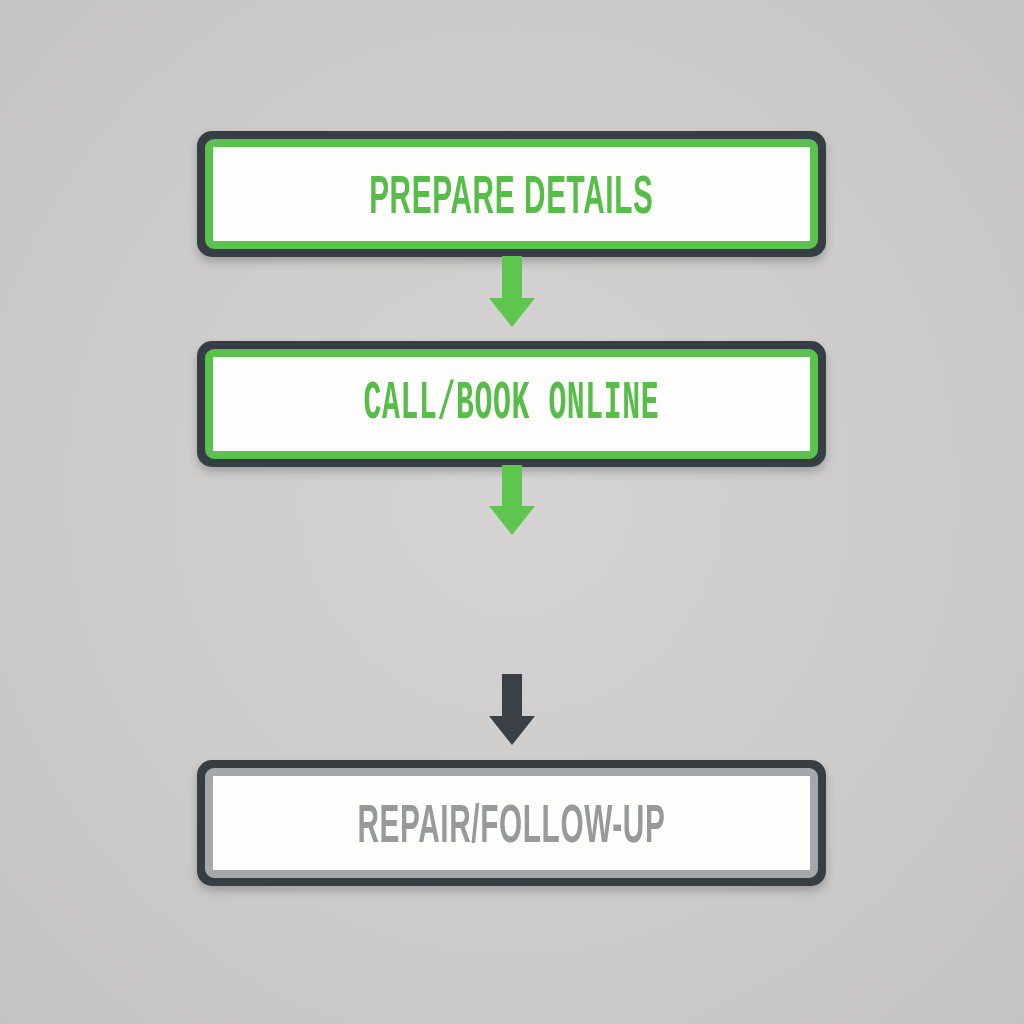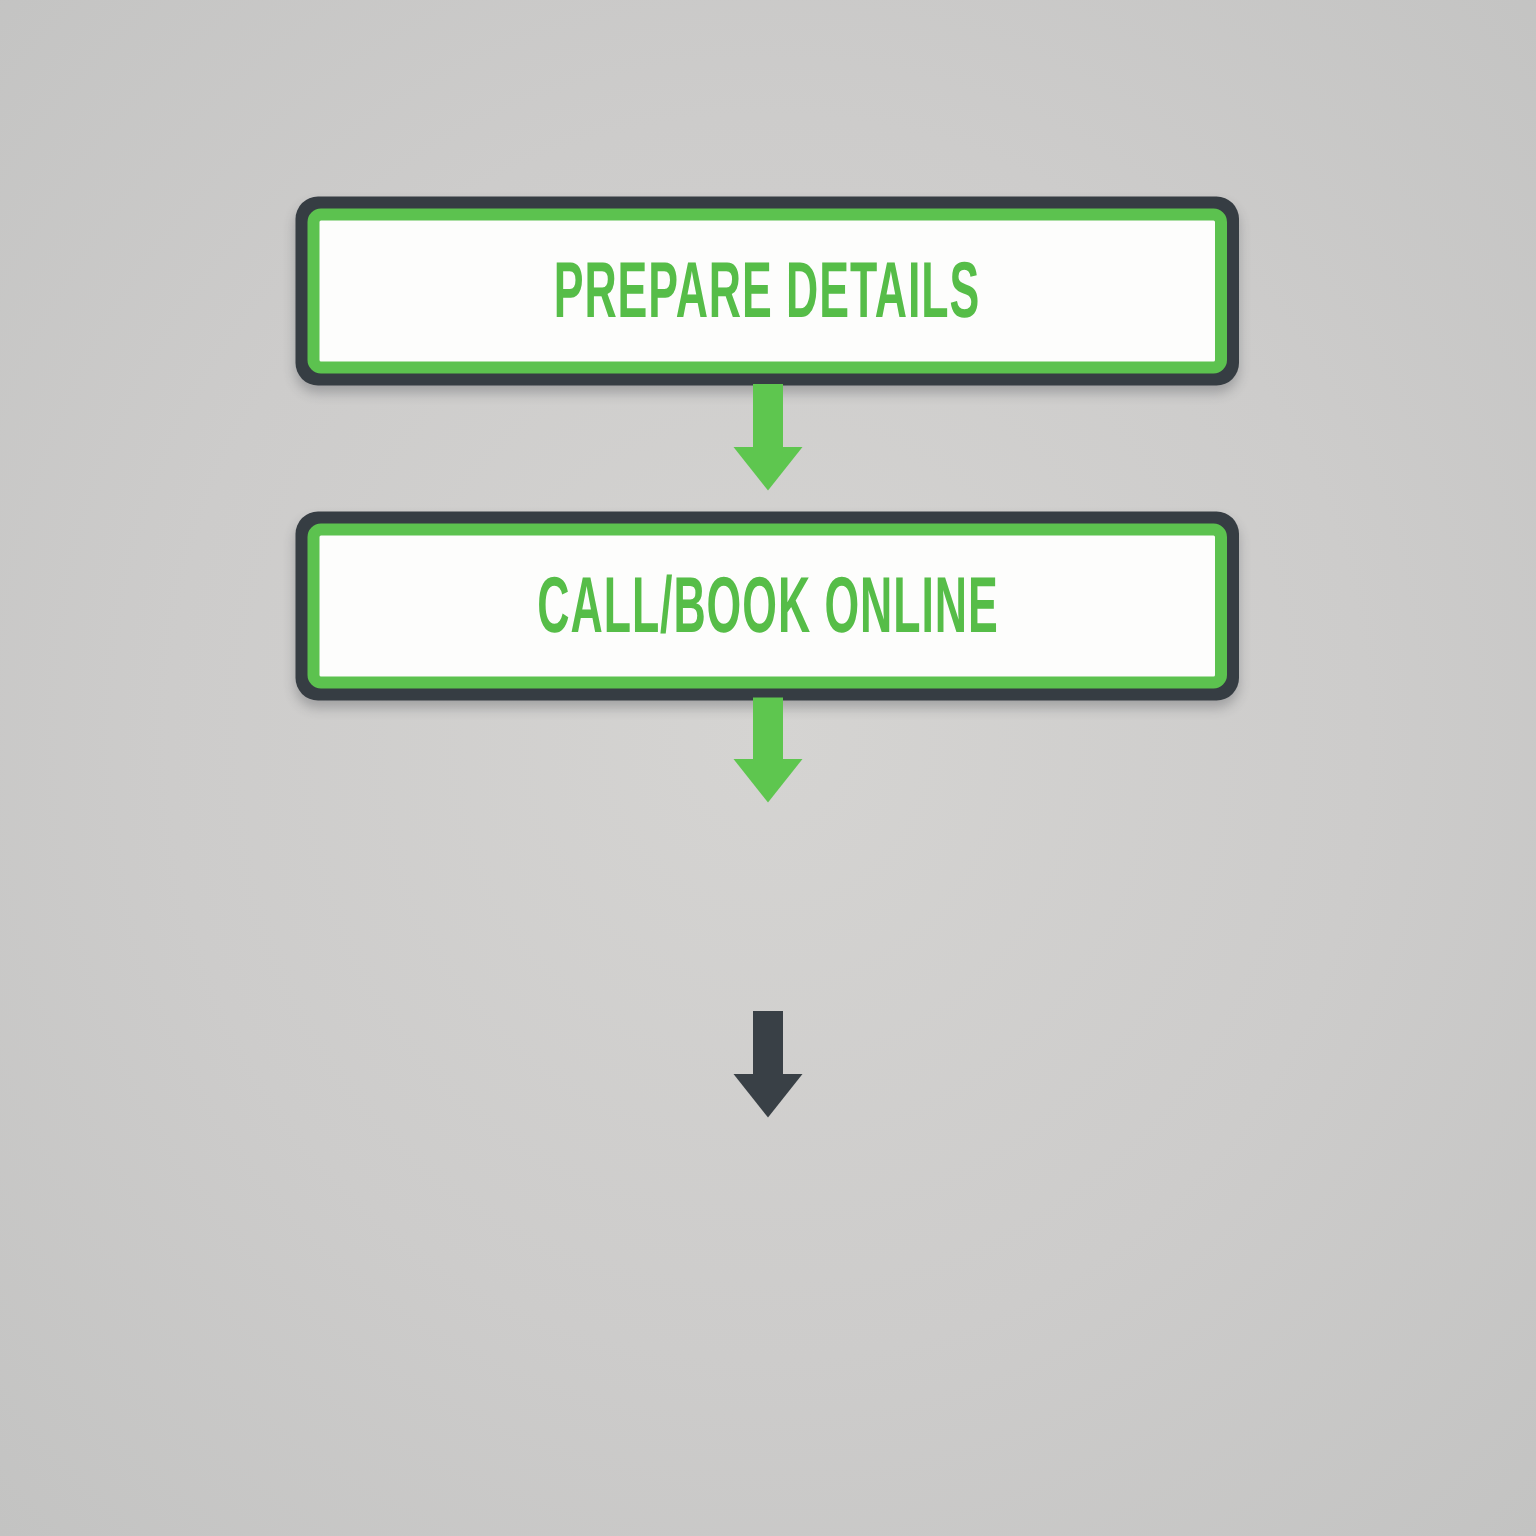--- a/index.html
+++ b/index.html
@@ -47,21 +47,21 @@
     letter-spacing: 1px;
     white-space: nowrap;
     color: #56bd48;
     transform: scale(0.62, 1.1);
     transform-origin: center center;
   }
   .step.gray .step-label {
     color: #97999c;
   }
   .step1 { top: 131px; }
-  .step2 { top: 341px; }
+  .step2 { top: 341px; font-family: Liberation Mono, monospace; }
   .step3 { top: 550px; }
   .step4 { top: 760px; }
 
   .arrow {
     position: absolute;
     left: 512px;
     width: 0;
     height: 0;
   }
   .arrow .stem {
@@ -121,14 +121,19 @@
     <div class="stem"></div>
     <div class="head"></div>
   </div>
 
 
   <div class="arrow arrow3 dark">
     <div class="stem"></div>
     <div class="head"></div>
   </div>
 
+  <div class="step step4 gray">
+    <div class="step-inner">
+      <span class="step-label">REPAIR/FOLLOW-UP</span>
+    </div>
+  </div>
 
 </div>
 
 </body></html>

